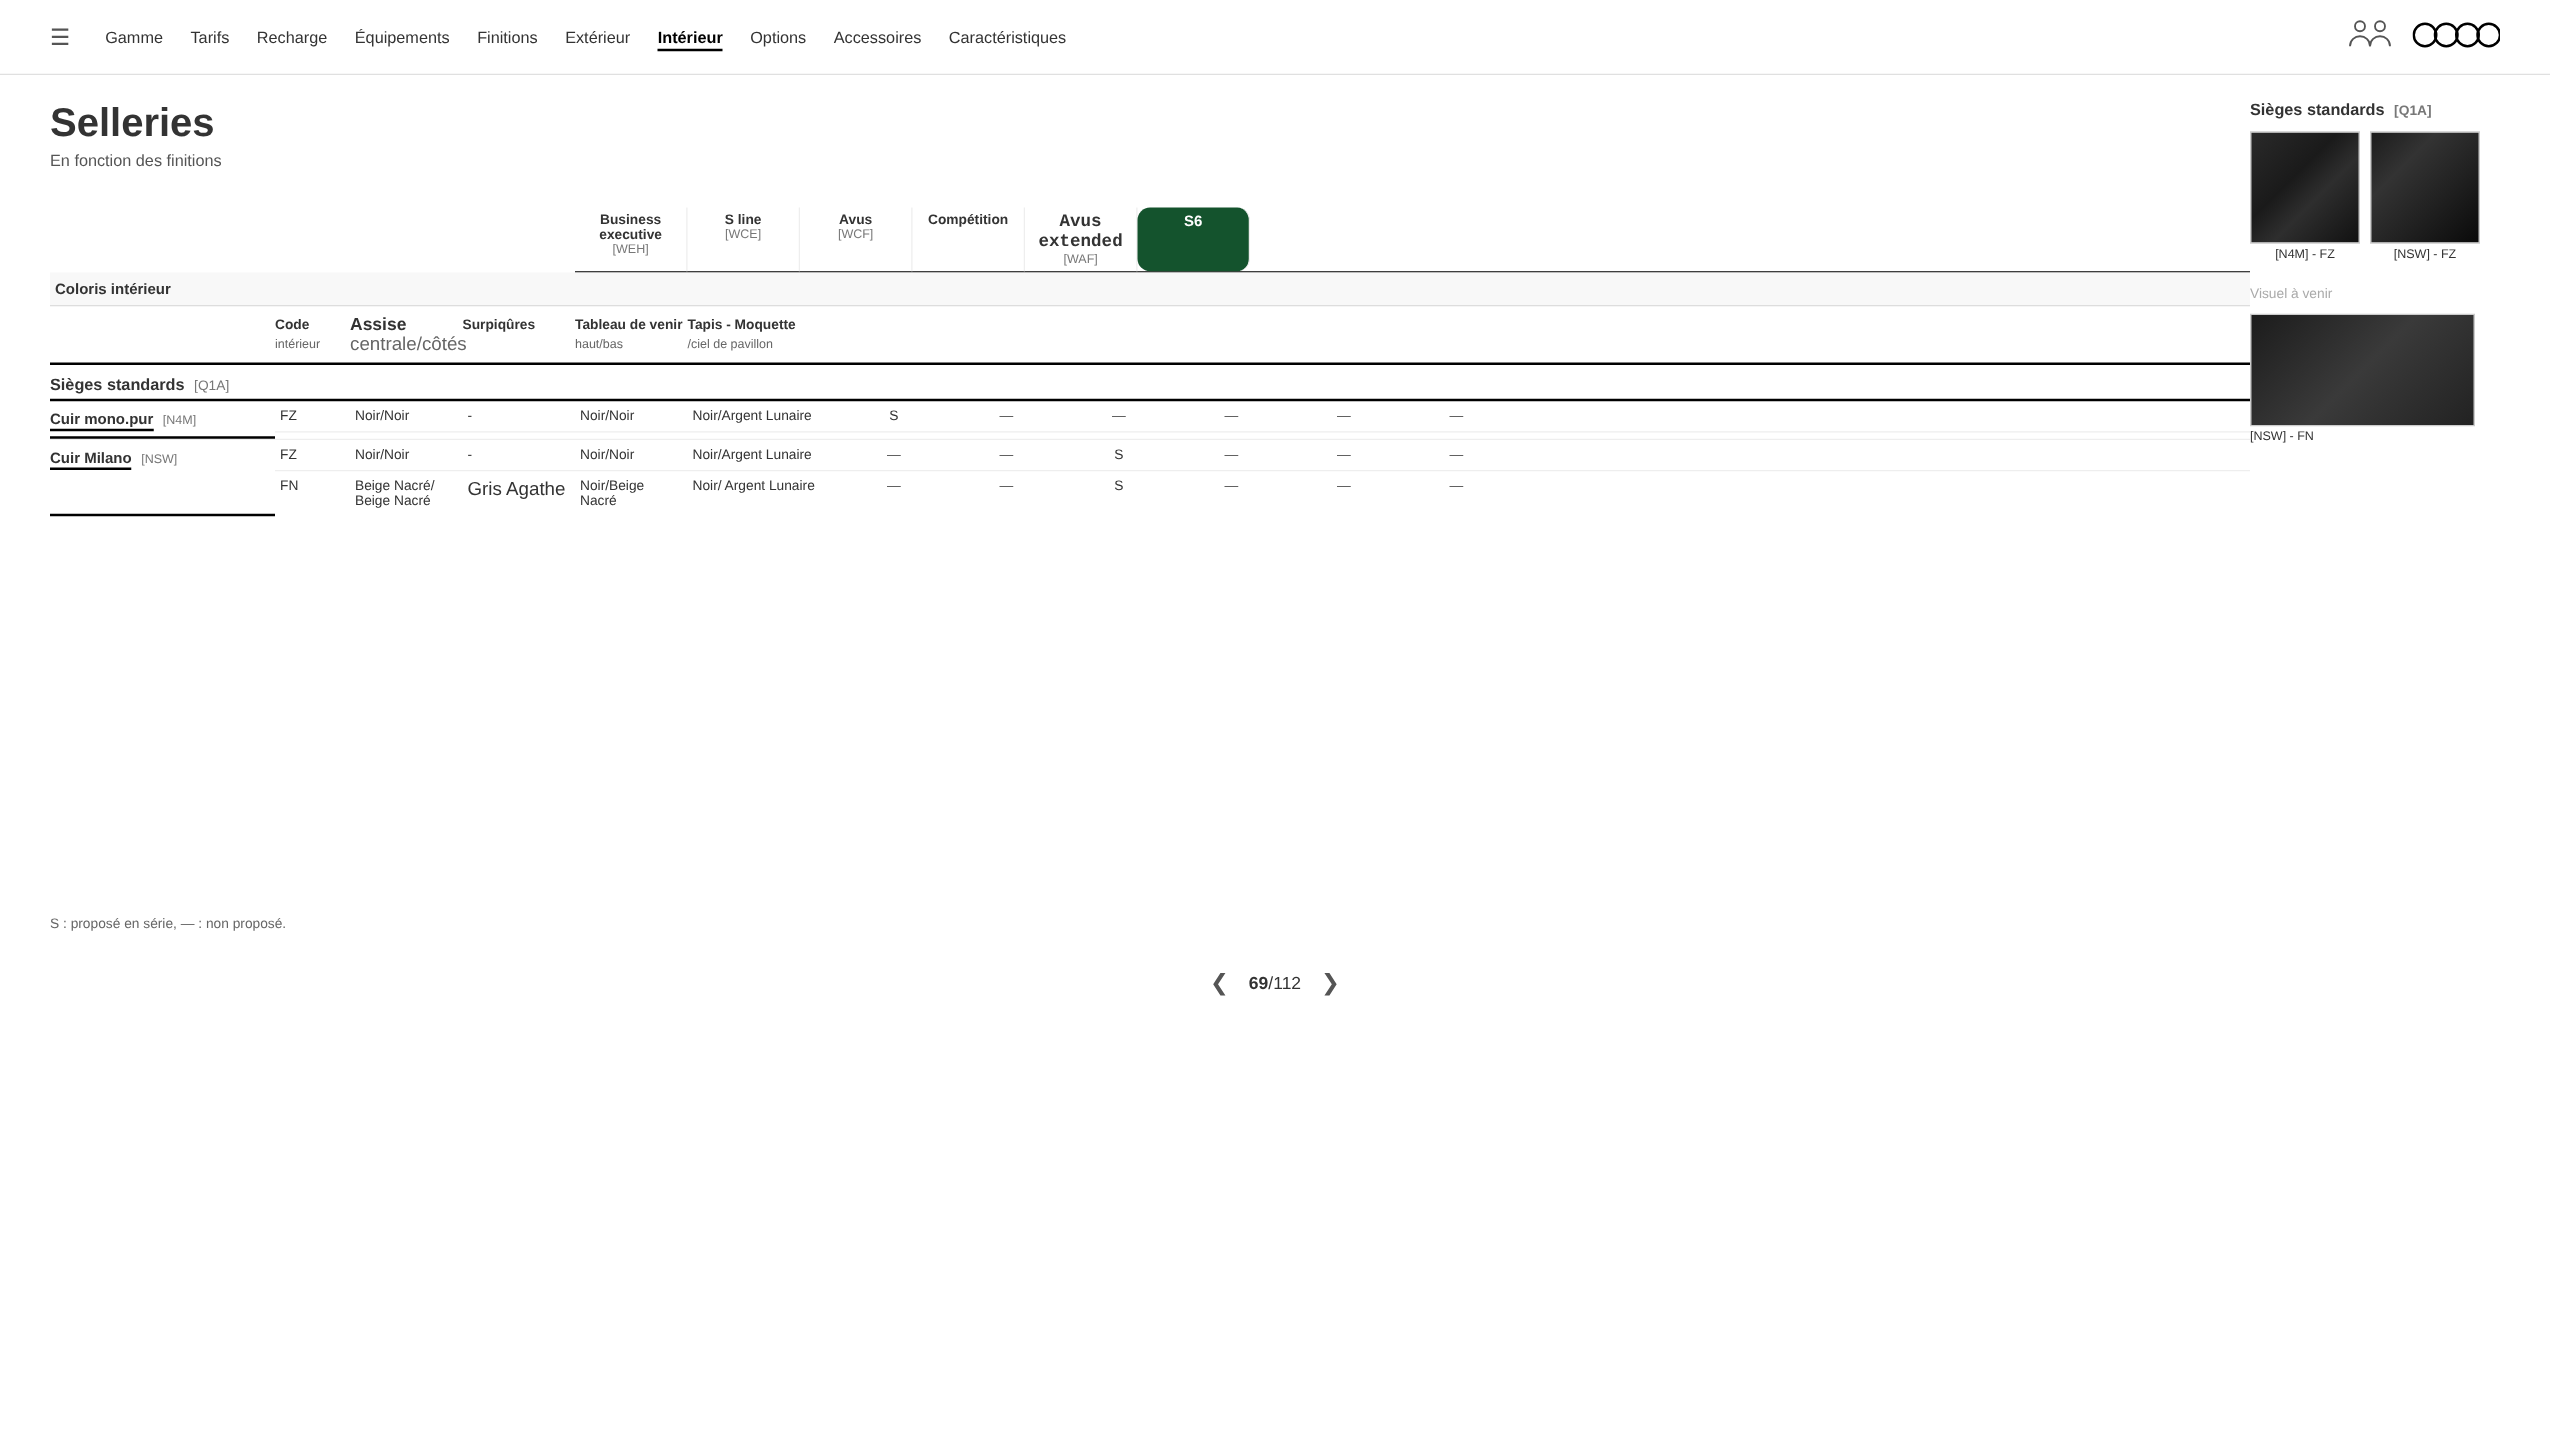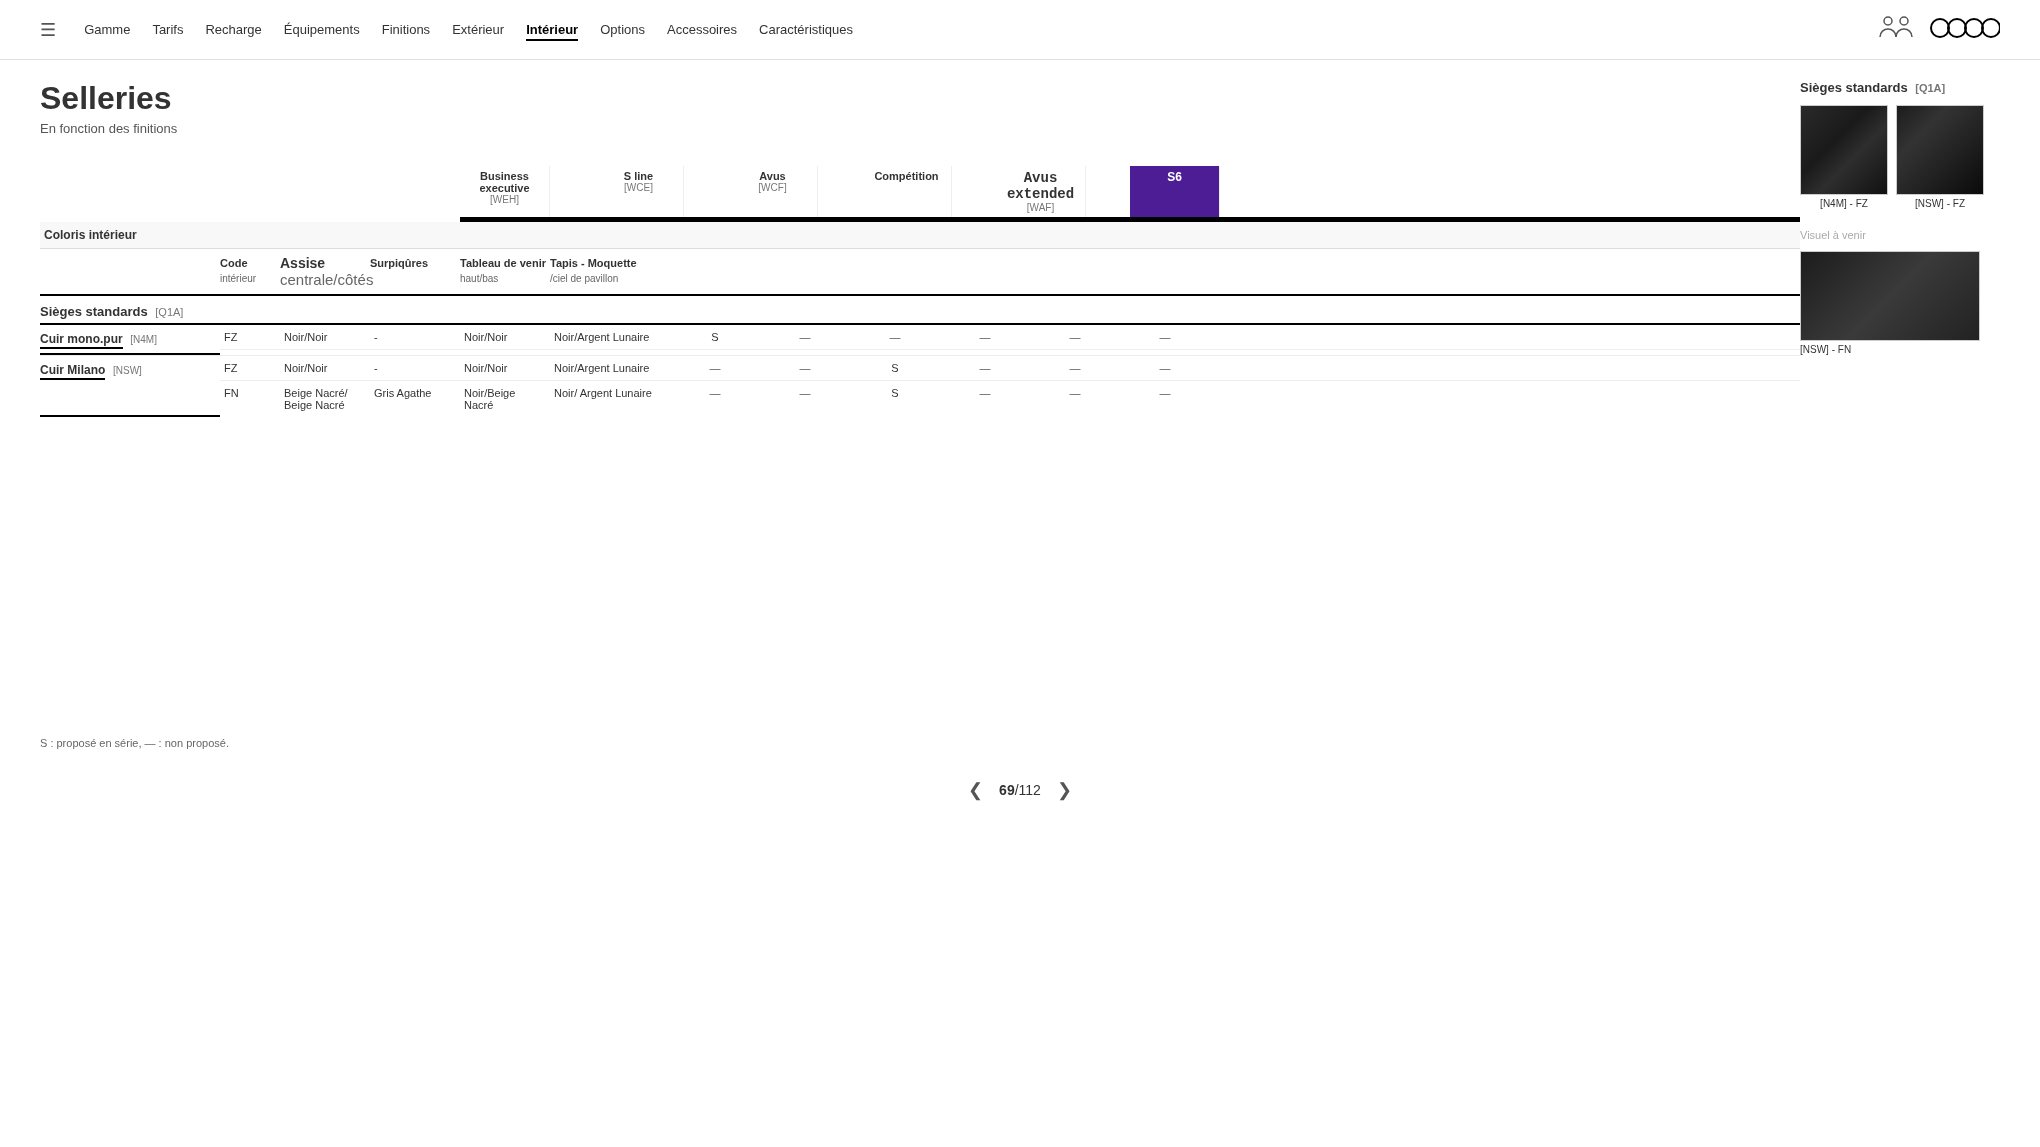--- a/index.html
+++ b/index.html
@@ -84,21 +84,21 @@
     }
     .content-area { flex: 1; }
     .sidebar-right { width: 200px; flex-shrink: 0; }
     .fin-cell {
       width: 90px;
       text-align: center;
       font-size: 11px;
       padding: 4px 2px;
       border-right: 1px solid #eee;
     }
-    .fin-cell.s6-active { background: #4c1d95; color: white; }
+    .fin-cell.s6-active { background: #14532d; color: white; border-radius: 10px; }
   </style>
 </head>
 <body>
 
 <nav>
   <div class="nav-left">
     <span class="hamburger">☰</span>
     <ul class="nav-links">
       <li><a href="#">Gamme</a></li>
       <li><a href="#">Tarifs</a></li>
@@ -135,21 +135,21 @@
 </nav>
 
 <div class="layout-wrapper">
   <div class="content-area">
 
     <h1 class="page-title">Selleries</h1>
     <p class="page-subtitle">En fonction des finitions</p>
 
     <div style="margin-top:10px;">
 
-      <div style="display:flex; margin-left:420px; border-bottom:5px solid #000000;gap:44px;">
+      <div style="display:flex; margin-left:420px; border-bottom:1px solid #000000;">
         <div class="fin-cell">
           <div style="font-weight:bold; font-size:11px;">Business executive</div>
           <div style="font-size:10px; color:#777;">[WEH]</div>
         </div>
         <div class="fin-cell">
           <div style="font-weight:bold; font-size:11px;">S line</div>
           <div style="font-size:10px; color:#777;">[WCE]</div>
         </div>
         <div class="fin-cell">
           <div style="font-weight:bold; font-size:11px;">Avus</div>
@@ -244,21 +244,21 @@
             <div style="width:90px; flex-shrink:0; font-size:11px; padding:6px 4px; text-align:center; color:#555;">—</div>
             <div style="width:90px; flex-shrink:0; font-size:11px; padding:6px 4px; text-align:center;">S</div>
             <div style="width:90px; flex-shrink:0; font-size:11px; padding:6px 4px; text-align:center; color:#555;">—</div>
             <div style="width:90px; flex-shrink:0; font-size:11px; padding:6px 4px; text-align:center; color:#555;">—</div>
             <div style="width:90px; flex-shrink:0; font-size:11px; padding:6px 4px; text-align:center; color:#555;">—</div>
           </div>
 
           <div style="display:flex;">
             <div style="width:60px; flex-shrink:0; font-size:11px; padding:6px 4px;">FN</div>
             <div style="width:90px; flex-shrink:0; font-size:11px; padding:6px 4px;">Beige Nacré/ Beige Nacré</div>
-            <div style="width:90px; flex-shrink:0; font-size:11px; padding:6px 4px;">Gris Agathe</div>
+            <div style="width:90px; flex-shrink:0; font-size:15px; padding:6px 4px;">Gris Agathe</div>
             <div style="width:90px; flex-shrink:0; font-size:11px; padding:6px 4px;">Noir/Beige Nacré</div>
             <div style="width:120px; flex-shrink:0; font-size:11px; padding:6px 4px;">Noir/ Argent Lunaire</div>
             <div style="width:90px; flex-shrink:0; font-size:11px; padding:6px 4px; text-align:center; color:#555;">—</div>
             <div style="width:90px; flex-shrink:0; font-size:11px; padding:6px 4px; text-align:center; color:#555;">—</div>
             <div style="width:90px; flex-shrink:0; font-size:11px; padding:6px 4px; text-align:center;">S</div>
             <div style="width:90px; flex-shrink:0; font-size:11px; padding:6px 4px; text-align:center; color:#555;">—</div>
             <div style="width:90px; flex-shrink:0; font-size:11px; padding:6px 4px; text-align:center; color:#555;">—</div>
             <div style="width:90px; flex-shrink:0; font-size:11px; padding:6px 4px; text-align:center; color:#555;">—</div>
           </div>
         </div>

